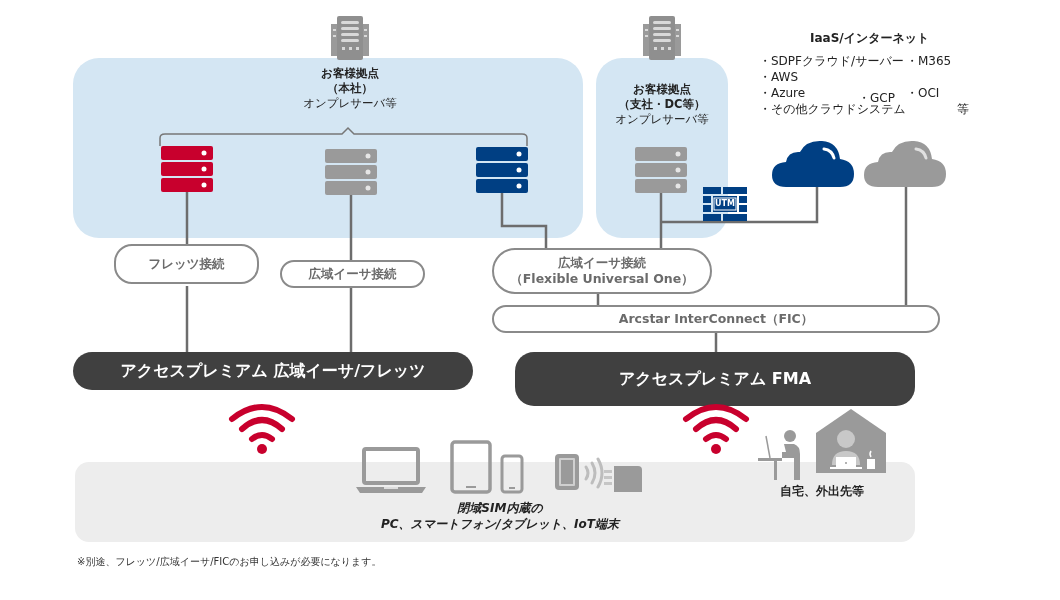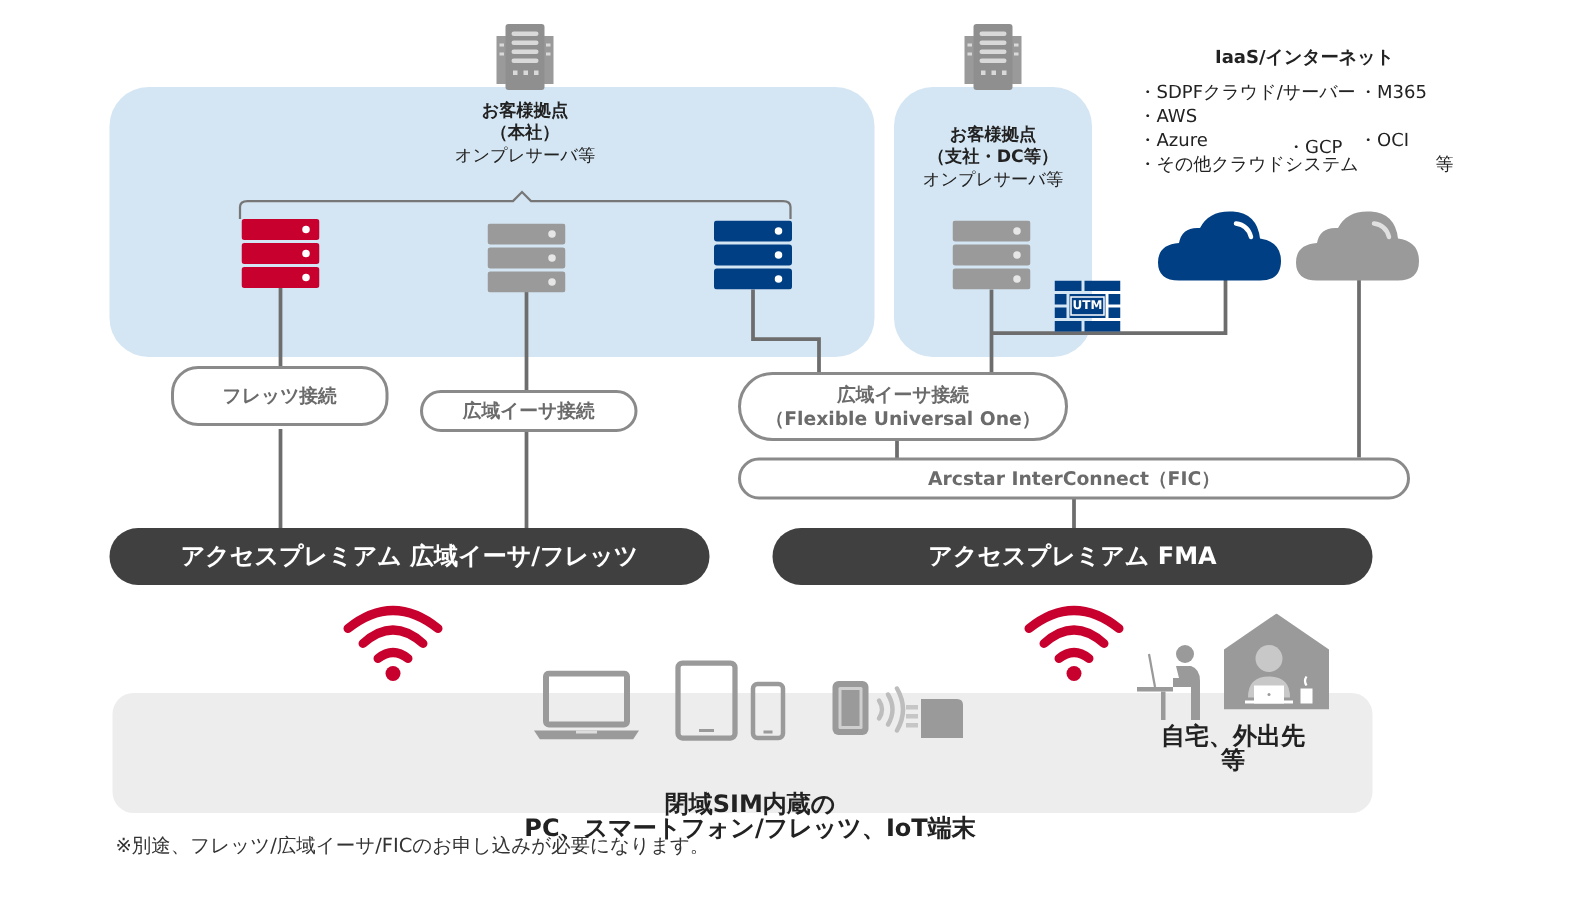--- a/index.html
+++ b/index.html
@@ -13,22 +13,22 @@
   .site-label .b { font-weight:bold; }
   .server { position:absolute; width:52px; height:46px; }
   .pill { position:absolute; background:#fff; border:2px solid #8a8a8a; border-radius:18px;
           display:flex; align-items:center; justify-content:center; text-align:center;
           color:#6b6b6b; font-weight:bold; font-size:12.5px; line-height:16px; box-sizing:border-box; }
   .redbar { position:absolute; background:#404040; color:#fff; font-weight:bold; font-size:16px;
             border-radius:19px; display:flex; align-items:center; justify-content:center; }
   .grayband { position:absolute; background:#ededed; border-radius:14px; }
   .iaas-title { position:absolute; font-weight:bold; font-size:12px; }
   .iaas-item { position:absolute; font-size:12px; line-height:14px; white-space:nowrap; }
-  .caption { position:absolute; font-weight:bold; font-size:16px; text-align:center; line-height:16px; }
-  .note { position:absolute; font-size:13px; color:#333; }
+  .caption { position:absolute; font-weight:bold; font-size:12px; text-align:center; line-height:16px; }
+  .note { position:absolute; font-size:10px; color:#333; }
 </style>
 </head>
 <body>
 
 <div class="panel" style="left:73px;top:58px;width:510px;height:180px;"></div>
 <div class="panel" style="left:596px;top:58px;width:132px;height:180px;"></div>
 <div class="grayband" style="left:75px;top:462px;width:840px;height:80px;"></div>
 
 <svg class="lines" viewBox="0 0 1060 600">
   <g stroke="#6d6d6d" stroke-width="2.5" fill="none">
@@ -194,21 +194,21 @@
 
 <div class="pill" style="left:114px;top:244px;width:145px;height:40px;">フレッツ接続</div>
 <div class="pill" style="left:280px;top:260px;width:145px;height:28px;">広域イーサ接続</div>
 <div class="pill" style="left:492px;top:248px;width:220px;height:46px;flex-direction:column;border-radius:23px;">
   <div>広域イーサ接続</div>
   <div>（Flexible Universal One）</div>
 </div>
 <div class="pill" style="left:492px;top:305px;width:448px;height:28px;">Arcstar InterConnect（FIC）</div>
 
 <div class="redbar" style="left:73px;top:352px;width:400px;height:38px;">アクセスプレミアム 広域イーサ/フレッツ</div>
-<div class="redbar" style="left:515px;top:352px;width:400px;height:38px;">アクセスプレミアム FMA</div>
+<div class="redbar" style="left:515px;top:352px;width:400px;height:54px;">アクセスプレミアム FMA</div>
 
 <svg class="abs" style="left:226px;top:401px;" width="72" height="54" viewBox="0 0 72 54">
   <g fill="none" stroke="#c8002d" stroke-width="6" stroke-linecap="round">
     <path d="M6 18 Q36 -6 66 18"></path>
     <path d="M16 28 Q36 10 56 28"></path>
     <path d="M26 38 Q36 30 46 38"></path>
   </g>
   <circle cx="36" cy="48" r="5" fill="#c8002d"></circle>
 </svg>
 <svg class="abs" style="left:680px;top:401px;" width="72" height="54" viewBox="0 0 72 54">
@@ -247,23 +247,23 @@
 </svg>
 <svg class="abs" style="left:604px;top:464px;" width="38" height="30" viewBox="0 0 38 30">
   <g fill="#c6c6c6">
       <rect x="0" y="6" width="8" height="3"></rect>
       <rect x="0" y="12" width="8" height="3"></rect>
       <rect x="0" y="18" width="8" height="3"></rect>
     </g>
   <path d="M10 2 L34 2 Q38 2 38 6 L38 28 L10 28 Z" fill="#9a9a9a"></path>
 </svg>
 
-<div class="caption" style="left:300px;top:528px;width:400px;">
+<div class="caption" style="left:300px;top:500px;width:400px;font-style:italic;">
   <div>閉域SIM内蔵の</div>
-  <div>PC、スマートフォン/フレッツ、IoT端末</div>
+  <div>PC、スマートフォン/タブレット、IoT端末</div>
 </div>
 
 <svg class="abs" style="left:758px;top:428px;" width="50" height="52" viewBox="0 0 50 52">
   <circle cx="32" cy="8" r="6" fill="#9a9a9a"></circle>
   <path d="M26 16 L36 16 Q42 18 42 26 L42 40 L36 40 L36 30 L24 30 L24 24 L28 24 Z" fill="#9a9a9a"></path>
   <rect x="36" y="38" width="6" height="14" fill="#9a9a9a"></rect>
   <path d="M8 8 L12 30" stroke="#9a9a9a" stroke-width="1.5"></path>
   <rect x="0" y="30" width="24" height="3" fill="#9a9a9a"></rect>
   <rect x="16" y="33" width="3" height="19" fill="#9a9a9a"></rect>
 </svg>

